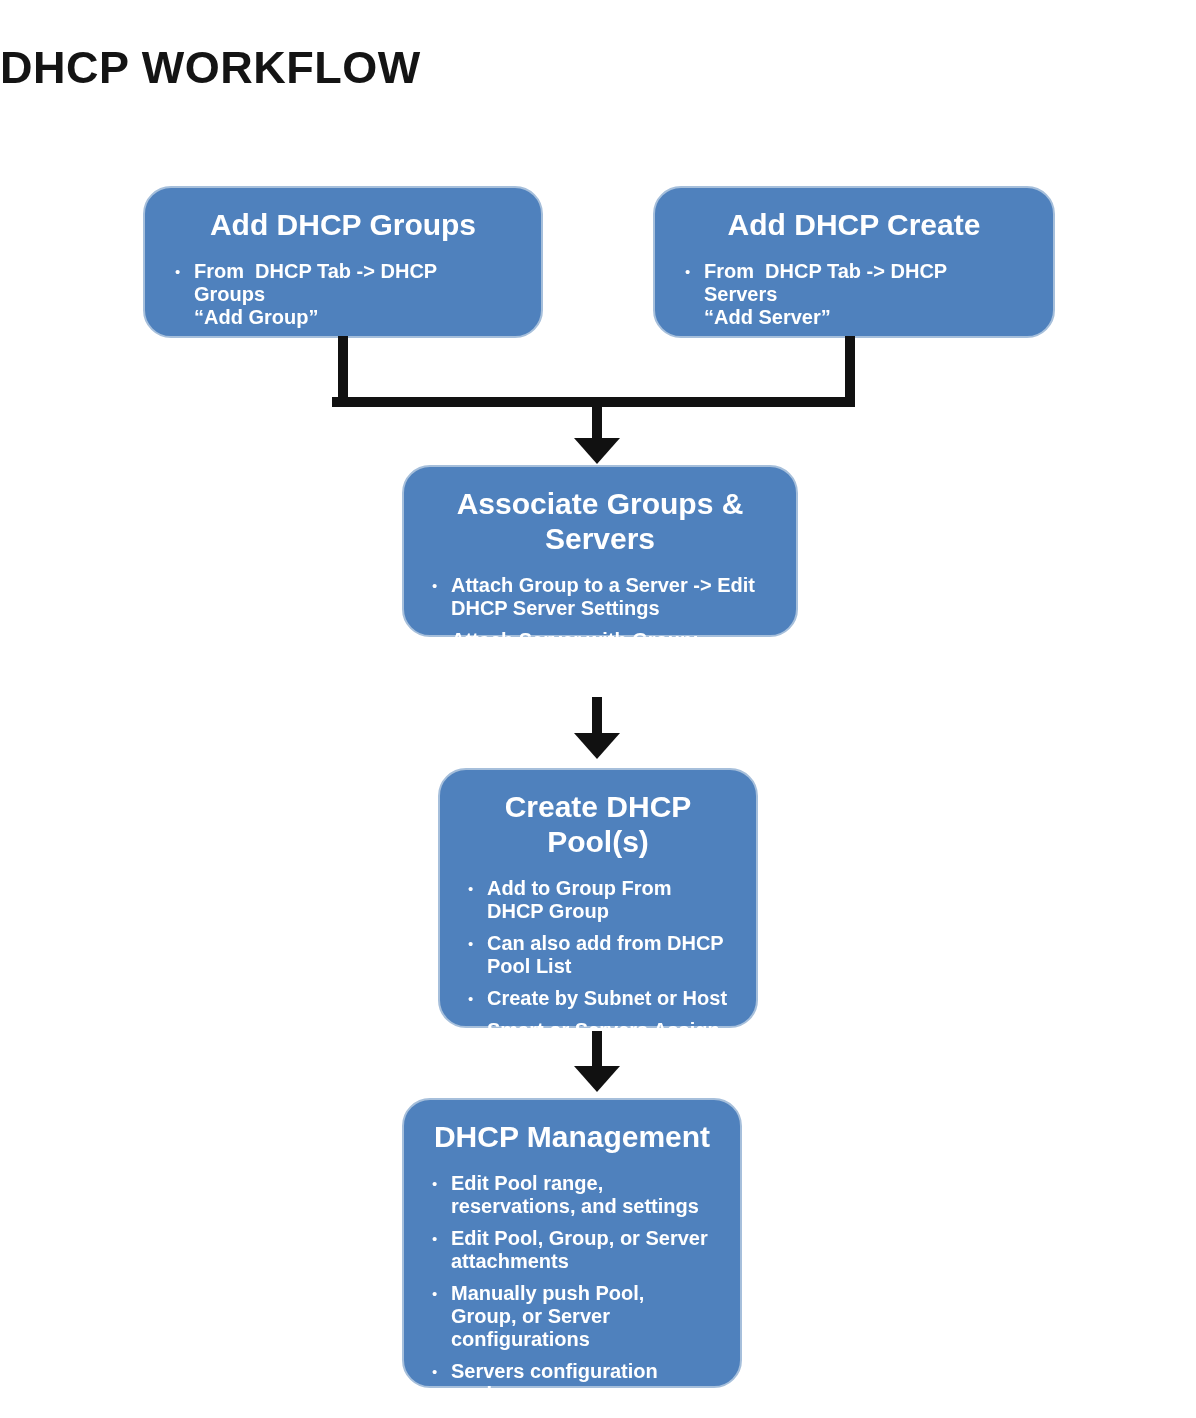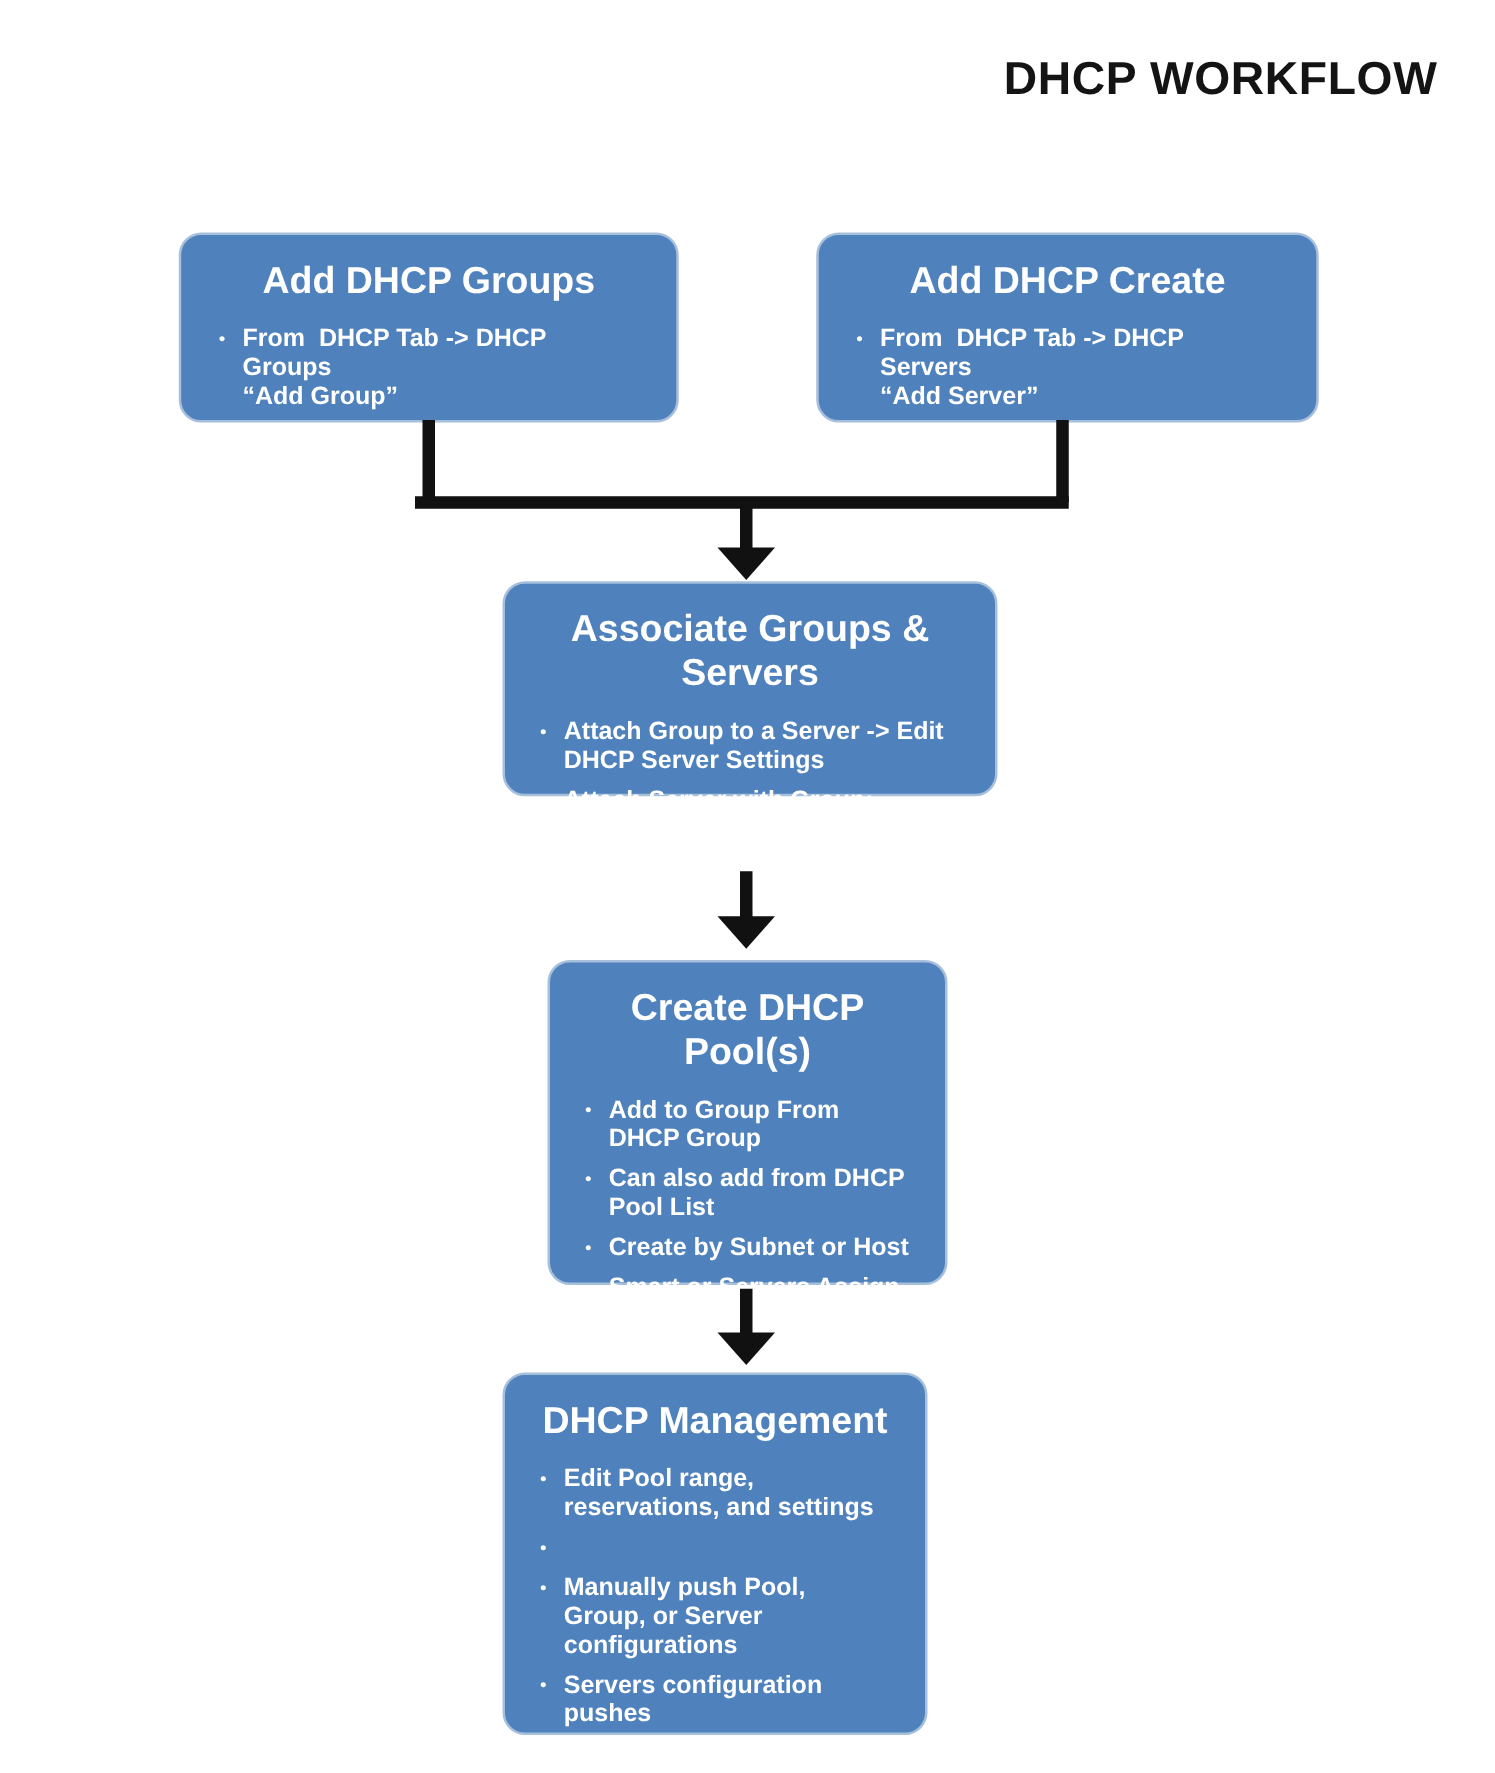--- a/index.html
+++ b/index.html
@@ -13,31 +13,31 @@
     height: 1418px;
     background: #ffffff;
     font-family: "Liberation Sans", sans-serif;
     overflow: hidden;
   }
   .page-title {
     position: absolute;
     top: 42px;
     left: 0;
     width: 1150px;
-    text-align: right;
-    font-size: 37px;
+    text-align: left;
+    font-size: 45px;
     font-weight: 600;
     letter-spacing: 0.5px;
     color: #141414;
   }
   .box {
     position: absolute;
     background: #4F81BD;
     border: 2px solid #A6BFDB;
-    border-radius: 18px;
+    border-radius: 28px;
     color: #ffffff;
     box-sizing: border-box;
   }
   .box-title {
     text-align: center;
     font-weight: 700;
     font-size: 30px;
     line-height: 1.16;
     margin-top: 20px;
     padding: 0 28px;
@@ -177,20 +177,21 @@
 
   <div class="box" id="box-manage">
     <div class="box-title">DHCP Management</div>
     <ul class="bullets">
       <li>
         <span class="dot">•</span>
         <span class="btext">Edit Pool range, reservations, and settings</span>
       </li>
       <li>
         <span class="dot">•</span>
+        <span class="btext">Edit Pool, Group, or Server attachments</span>
       </li>
       <li>
         <span class="dot">•</span>
         <span class="btext">Manually push Pool, Group, or Server configurations</span>
       </li>
       <li>
         <span class="dot">•</span>
         <span class="btext">Servers configuration pushes</span>
       </li>
     </ul>

